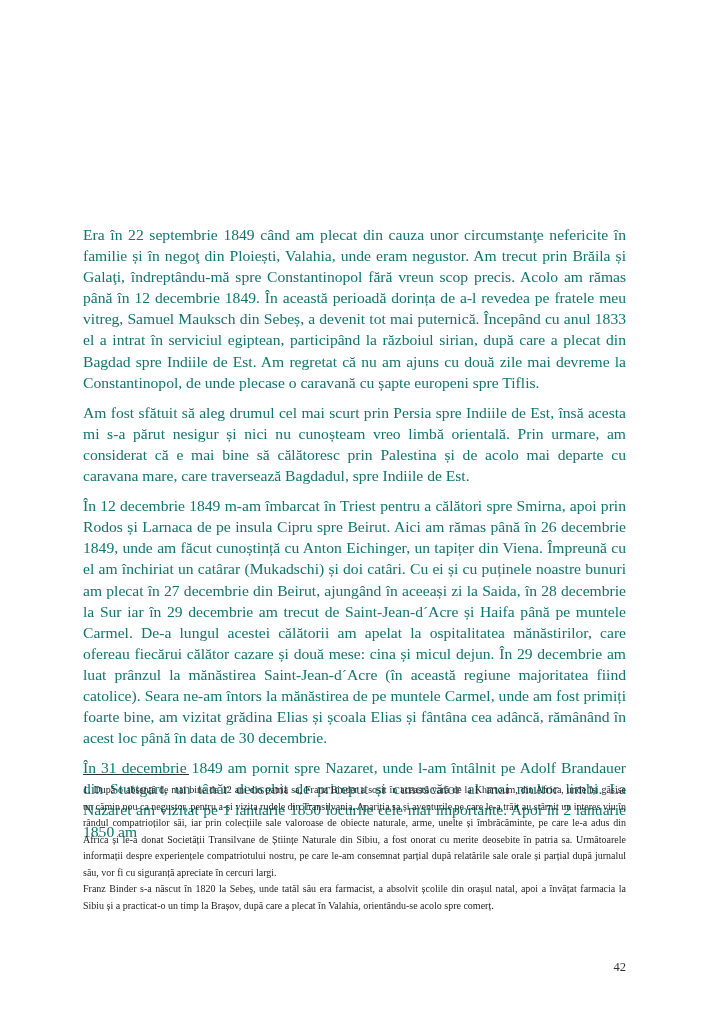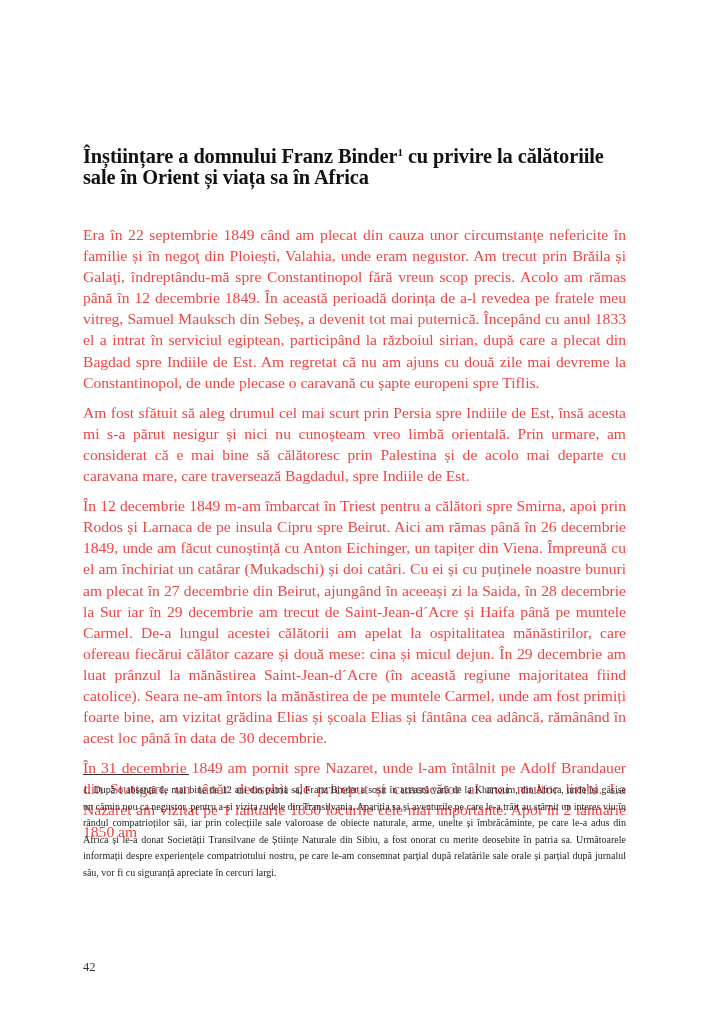--- a/index.html
+++ b/index.html
@@ -44,21 +44,21 @@
       top: 224px;
       left: 0;
       width: 543px;
     }
     .para {
       margin: 0 0 9px 0;
       font-size: 15.6px;
       line-height: 21.1px;
       text-align: justify;
       text-align-last: left;
-      color: #ef4444;
+      color: #0f766e;
     }
     .fn-rule {
       position: absolute;
       top: 774px;
       left: 0;
       width: 106px;
       height: 0;
       border-top: 1.3px solid #333;
     }
     .footnotes {
@@ -73,40 +73,40 @@
       line-height: 16.5px;
       text-align: justify;
       text-align-last: left;
       color: #1e1e1e;
     }
     .page-number {
       position: absolute;
       top: 960px;
       left: 0;
       width: 543px;
-      text-align: left;
+      text-align: right;
       font-size: 12.5px;
       color: #333;
     }
   </style>
 </head>
 <body>
 
 <div class="page">
 
-  <h1 class="title"><span>Înștiințare a domnului Franz Binder</span><sup>1</sup><span> cu privire la călătoriile sale în Orient și viața sa în Africa</span></h1>
 
   <div class="body-text">
     <p class="para">Era în 22 septembrie 1849 când am plecat din cauza unor circumstanţe nefericite în familie și în negoţ din Ploiești, Valahia, unde eram negustor. Am trecut prin Brăila și Galaţi, îndreptându-mă spre Constantinopol fără vreun scop precis. Acolo am rămas până în 12 decembrie 1849. În această perioadă dorința de a-l revedea pe fratele meu vitreg, Samuel Mauksch din Sebeș, a devenit tot mai puternică. Începând cu anul 1833 el a intrat în serviciul egiptean, participând la războiul sirian, după care a plecat din Bagdad spre Indiile de Est. Am regretat că nu am ajuns cu două zile mai devreme la Constantinopol, de unde plecase o caravană cu șapte europeni spre Tiflis.</p>
     <p class="para">Am fost sfătuit să aleg drumul cel mai scurt prin Persia spre Indiile de Est, însă acesta mi s-a părut nesigur și nici nu cunoșteam vreo limbă orientală. Prin urmare, am considerat că e mai bine să călătoresc prin Palestina și de acolo mai departe cu caravana mare, care traversează Bagdadul, spre Indiile de Est.</p>
     <p class="para">În 12 decembrie 1849 m-am îmbarcat în Triest pentru a călători spre Smirna, apoi prin Rodos și Larnaca de pe insula Cipru spre Beirut. Aici am rămas până în 26 decembrie 1849, unde am făcut cunoștință cu Anton Eichinger, un tapițer din Viena. Împreună cu el am închiriat un catârar (Mukadschi) și doi catâri. Cu ei și cu puținele noastre bunuri am plecat în 27 decembrie din Beirut, ajungând în aceeași zi la Saida, în 28 decembrie la Sur iar în 29 decembrie am trecut de Saint-Jean-d´Acre și Haifa până pe muntele Carmel. De-a lungul acestei călătorii am apelat la ospitalitatea mănăstirilor, care ofereau fiecărui călător cazare și două mese: cina și micul dejun. În 29 decembrie am luat prânzul la mănăstirea Saint-Jean-d´Acre (în această regiune majoritatea fiind catolice). Seara ne-am întors la mănăstirea de pe muntele Carmel, unde am fost primiți foarte bine, am vizitat grădina Elias și școala Elias și fântâna cea adâncă, rămânând în acest loc până în data de 30 decembrie.</p>
     <p class="para">În 31 decembrie 1849 am pornit spre Nazaret, unde l-am întâlnit pe Adolf Brandauer din Stuttgart, un tânăr deosebit de priceput și cunoscător al mai multor limbi. La Nazaret am vizitat pe 1 ianuarie 1850 locurile cele mai importante. Apoi în 2 ianuarie 1850 am</p>
   </div>
 
   <div class="fn-rule"></div>
 
   <div class="footnotes">
     <p class="fn">1. După o absență de mai bine de 12 ani din patria sa, Franz Binder  a sosit în această vară de la Khartoum, din Africa, unde își găsise un cămin nou ca negustor, pentru a-și vizita rudele din Transilvania. Apariția sa și aventurile pe care le-a trăit au stârnit un interes viu în rândul compatrioților săi, iar prin colecțiile sale valoroase de obiecte naturale, arme, unelte și îmbrăcăminte, pe care le-a adus din Africa și le-a donat Societății Transilvane de Științe Naturale din Sibiu, a fost onorat cu merite deosebite în patria sa. Următoarele informații despre experiențele compatriotului nostru, pe care le-am consemnat parțial după relatările sale orale și parțial după jurnalul său, vor fi cu siguranță apreciate în cercuri largi.</p>
+    <p class="fn">Franz Binder s-a născut în 1820 la Sebeș, unde tatăl său era farmacist, a absolvit școlile din orașul natal, apoi a învățat farmacia la Sibiu și a practicat-o un timp la Brașov, după care a plecat în Valahia, orientându-se acolo spre comerț.</p>
   </div>
 
   <div class="page-number">42</div>
 
 </div>
 
 </body></html>

